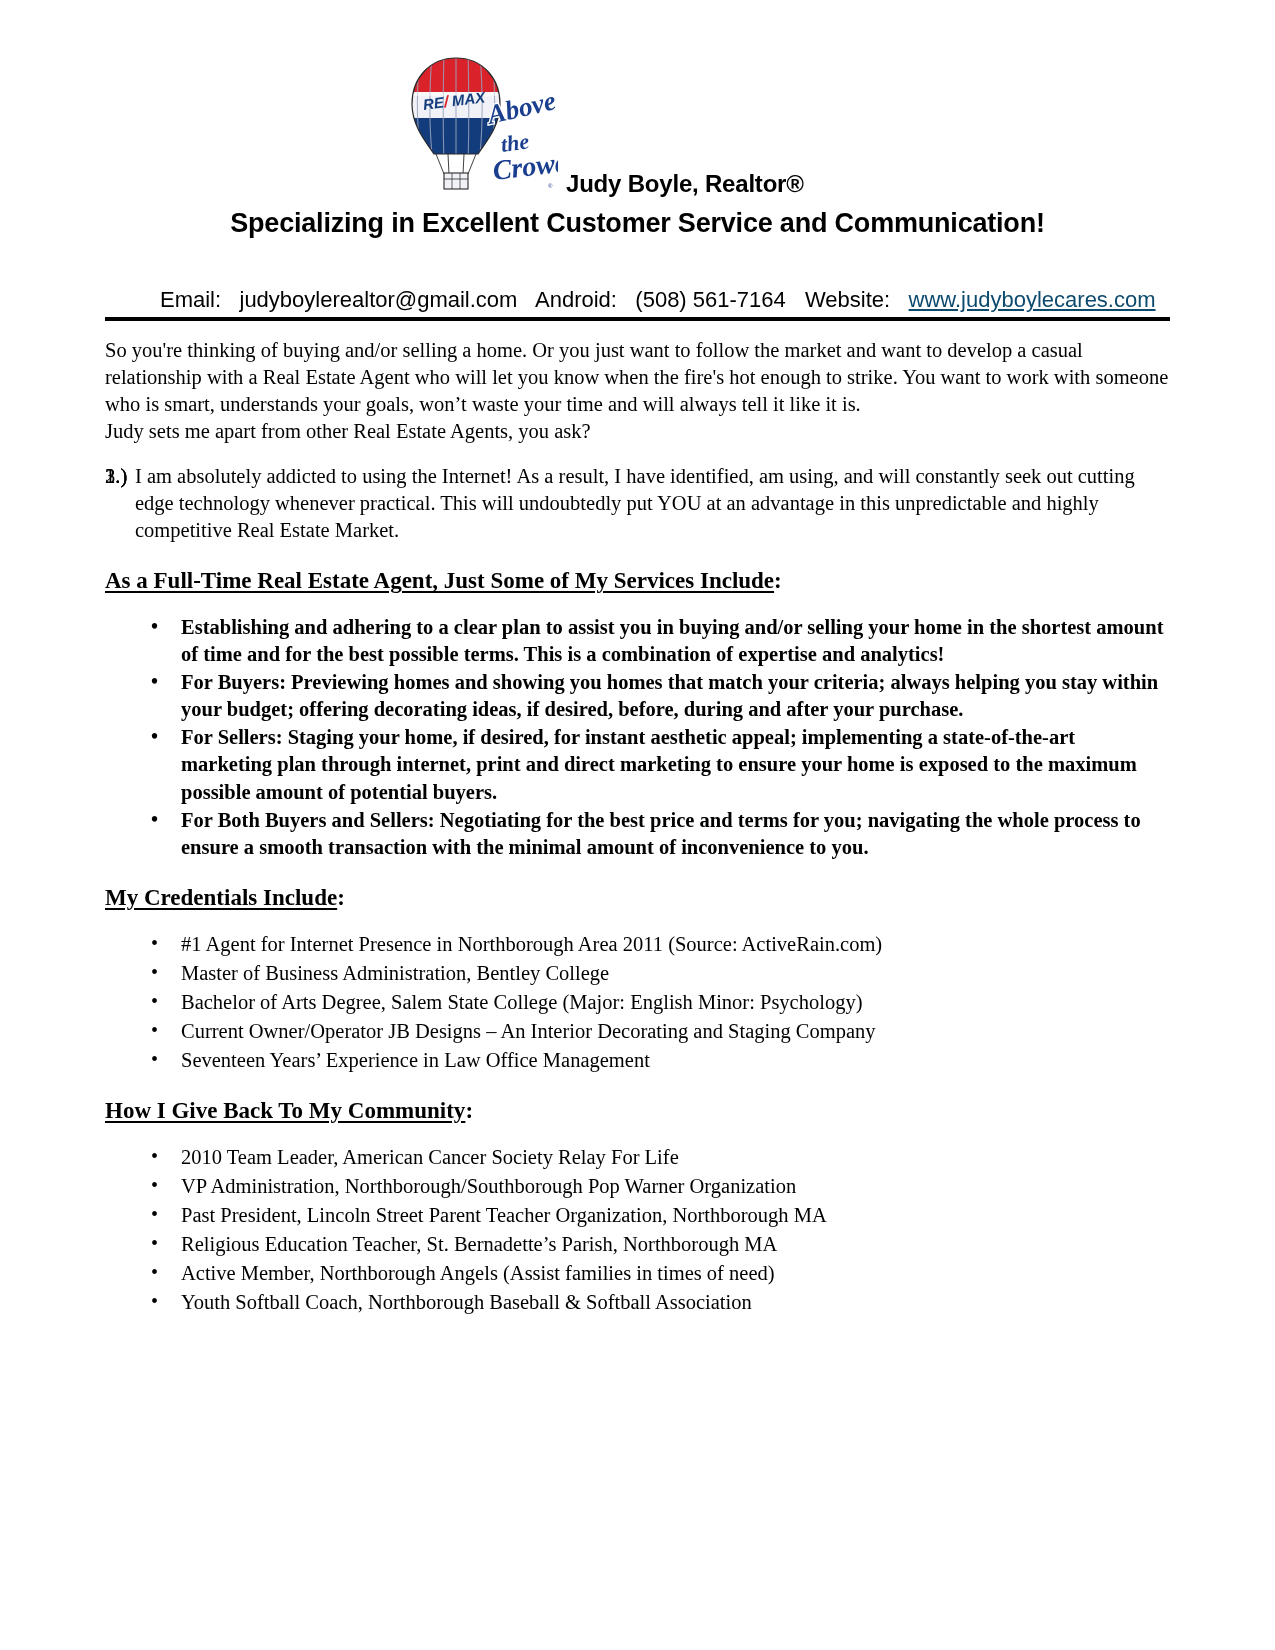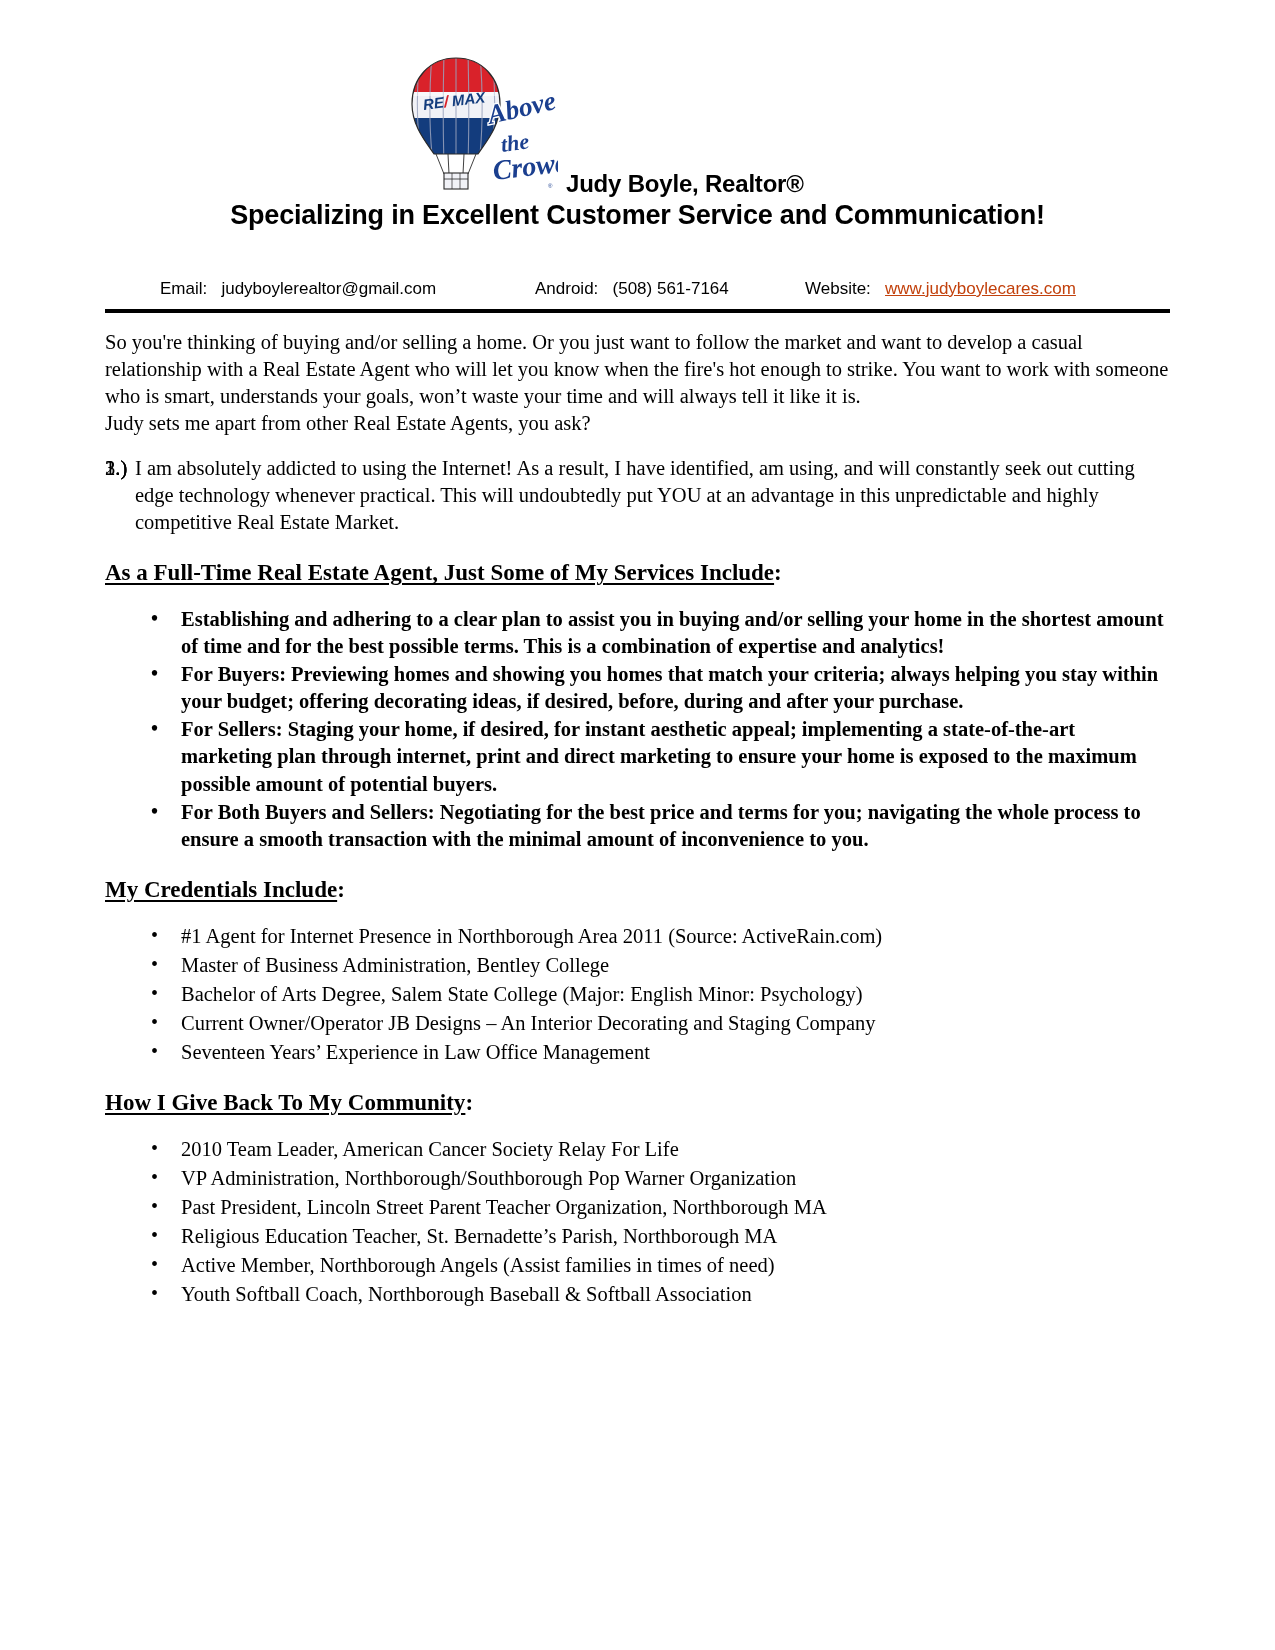--- a/index.html
+++ b/index.html
@@ -54,37 +54,38 @@
     letter-spacing: -0.2px;
     white-space: nowrap;
   }
 
   .tagline {
     text-align: center;
     font-family: "Liberation Sans", "DejaVu Sans", sans-serif;
     font-weight: bold;
     font-size: 27px;
     letter-spacing: -0.2px;
+    margin-top: 8px;
   }
 
   
   .contact-bar {
     position: relative;
     margin: 48px 105px 0 105px;
     font-family: "Liberation Sans", "DejaVu Sans", sans-serif;
-    font-size: 17px;
+    font-size: 22px;
     height: 26px;
     text-align: right;
   }
   .contact-item { position: absolute; white-space: nowrap; }
   .contact-email   { left: 55px;  top: 0; }
   .contact-phone   { left: 430px; top: 0; }
   .contact-website { left: 700px; top: 0; }
   .contact-link {
-    color: #c2410c;
+    color: #0c4a6e;
     text-decoration: underline;
   }
 
   .rule {
     margin: 4px 105px 0 105px;
     border: 0;
     border-top: 4px solid #000000;
     height: 0;
   }
 

